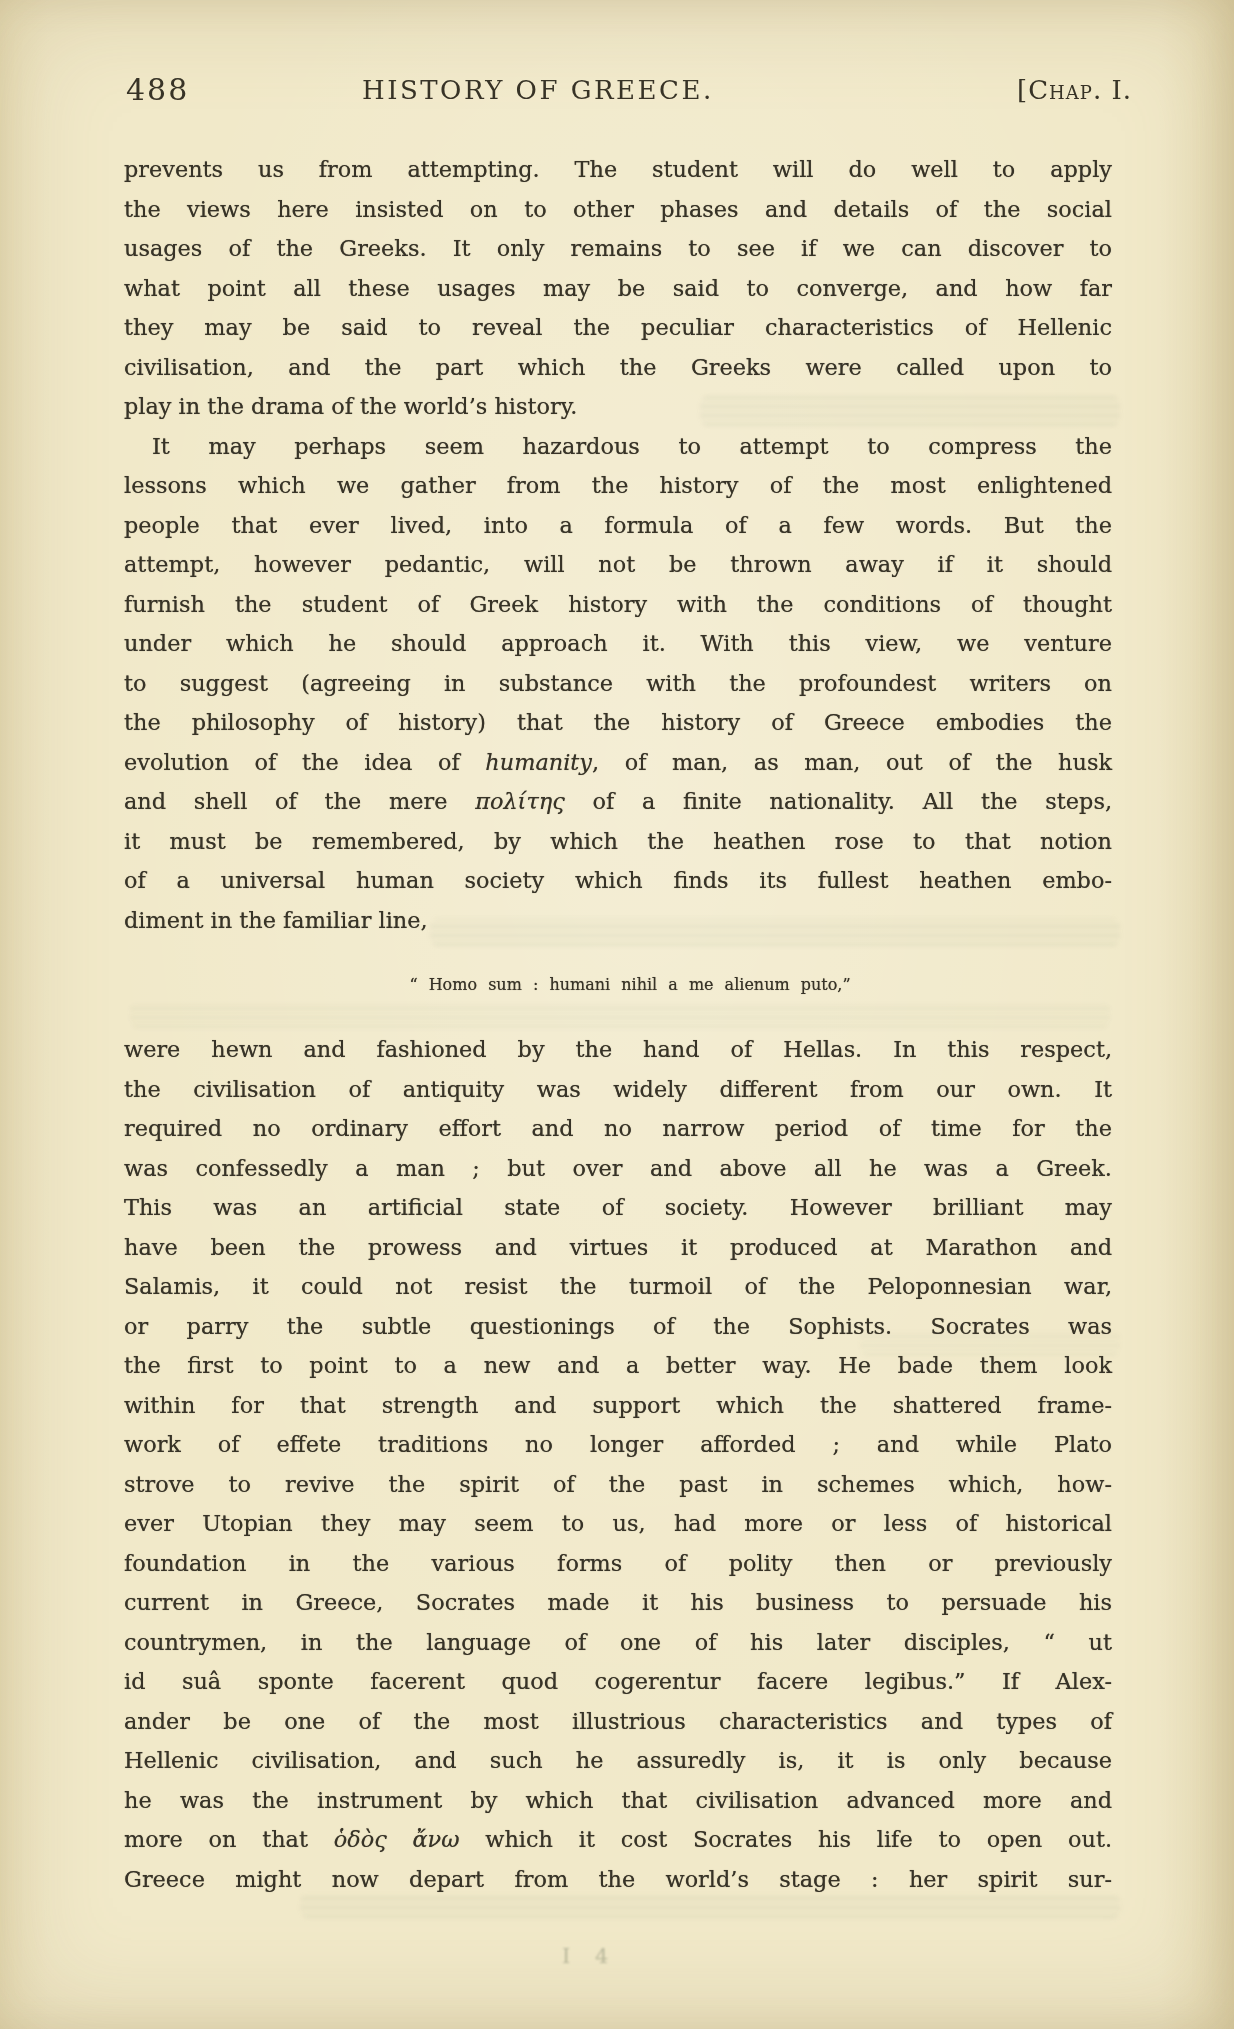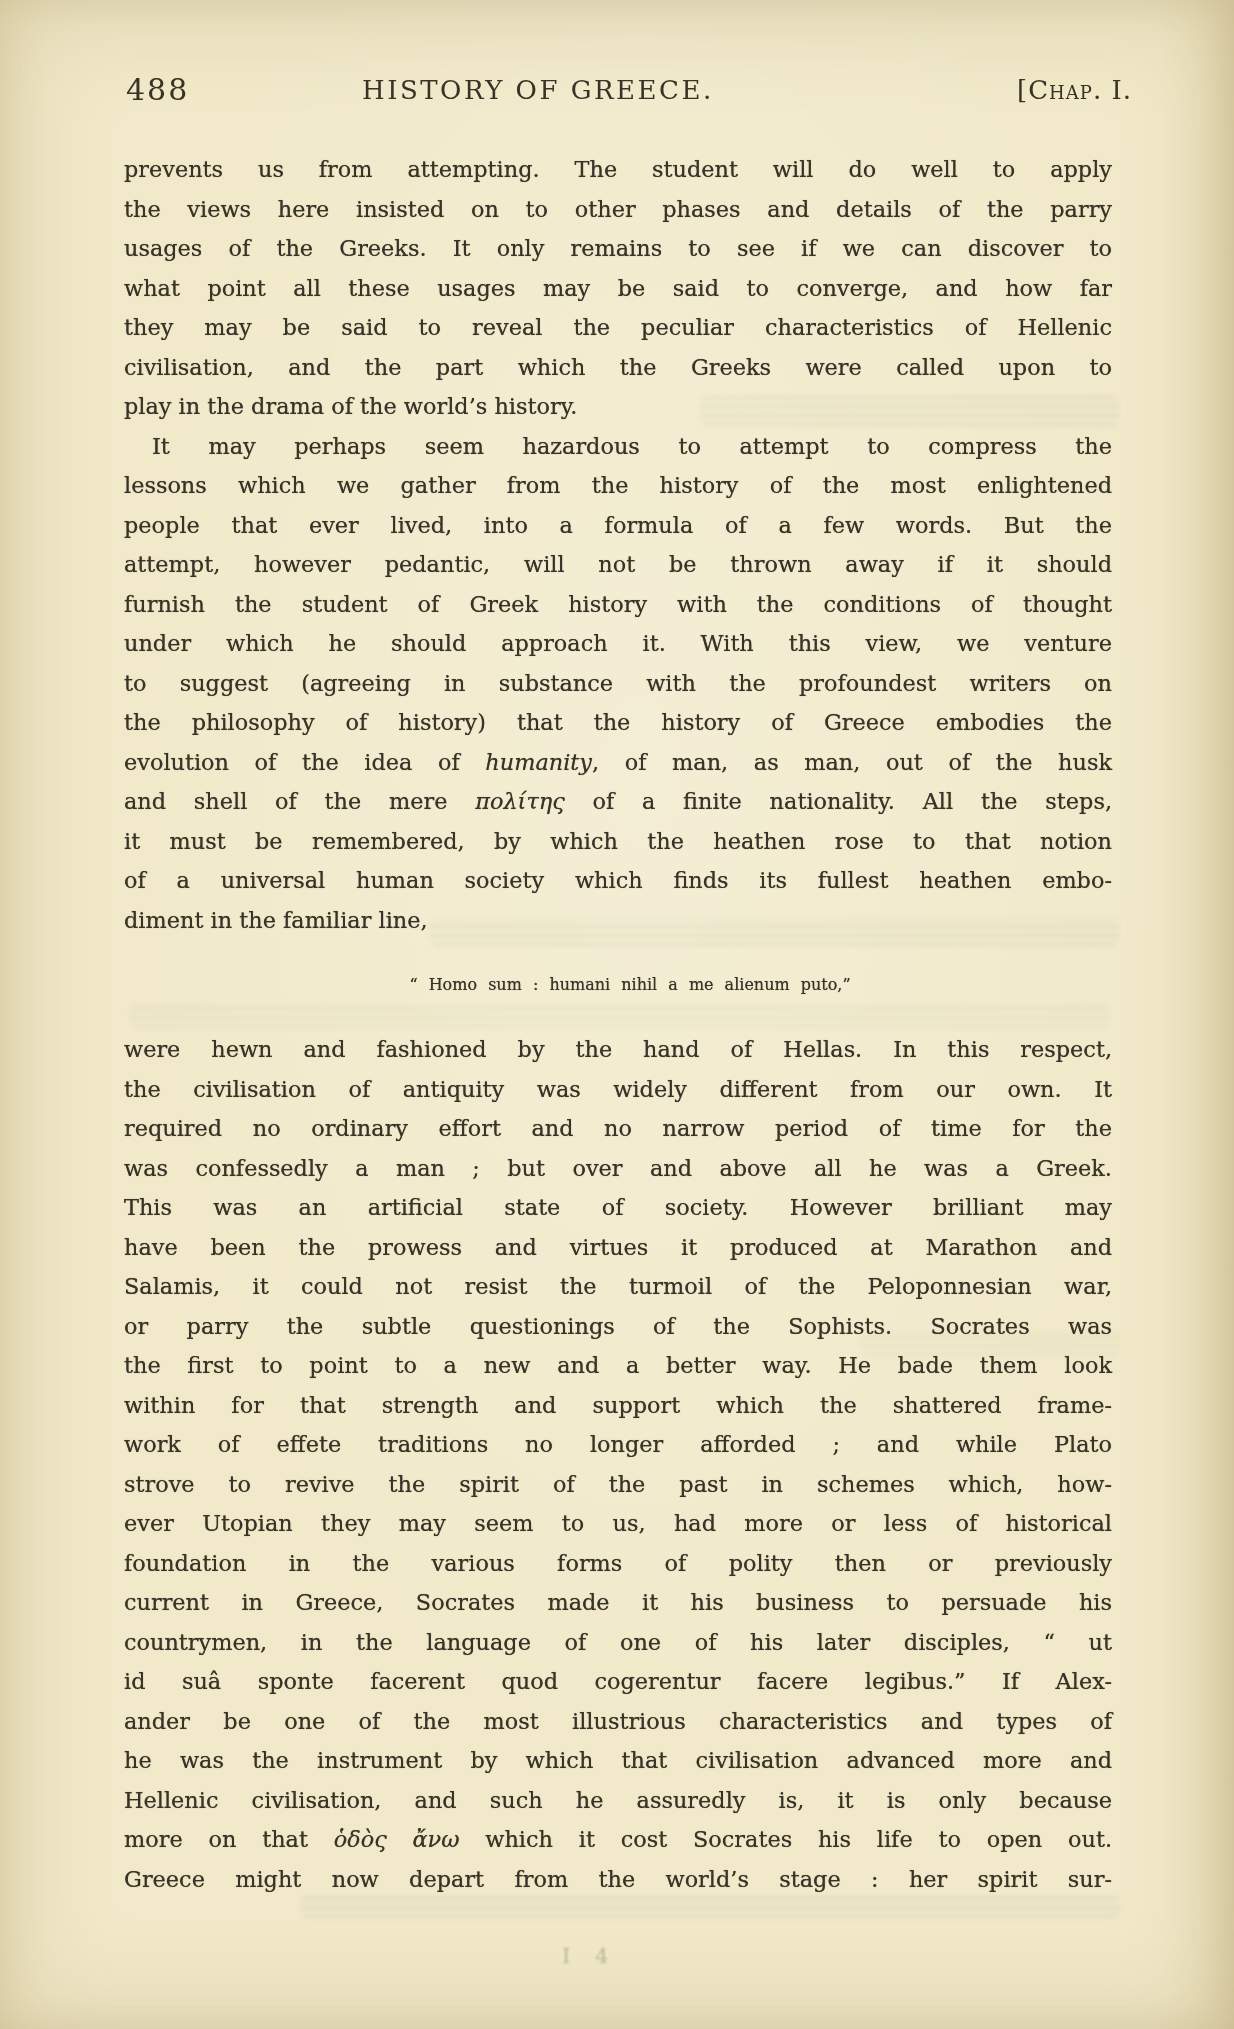--- a/index.html
+++ b/index.html
@@ -100,21 +100,21 @@
 <div class="page">
 
   <div class="page-header">
     <span class="page-number">488</span>
     <span class="running-title">HISTORY OF GREECE.</span>
     <span class="chapter-label">[Chap. I.</span>
   </div>
 
   <div class="page-body">
       <div class="text-line justify">prevents us from attempting. The student will do well to apply</div>
-      <div class="text-line justify">the views here insisted on to other phases and details of the parry</div>
+      <div class="text-line justify">the views here insisted on to other phases and details of the social</div>
       <div class="text-line justify">usages of the Greeks. It only remains to see if we can discover to</div>
       <div class="text-line justify">what point all these usages may be said to converge, and how far</div>
       <div class="text-line justify">they may be said to reveal the peculiar characteristics of Hellenic</div>
       <div class="text-line justify">civilisation, and the part which the Greeks were called upon to</div>
       <div class="text-line para-end">play in the drama of the world’s history.</div>
       <div class="text-line justify indent">It may perhaps seem hazardous to attempt to compress the</div>
       <div class="text-line justify">lessons which we gather from the history of the most enlightened</div>
       <div class="text-line justify">people that ever lived, into a formula of a few words. But the</div>
       <div class="text-line justify">attempt, however pedantic, will not be thrown away if it should</div>
       <div class="text-line justify">furnish the student of Greek history with the conditions of thought</div>
@@ -138,22 +138,22 @@
       <div class="text-line justify">the first to point to a new and a better way. He bade them look</div>
       <div class="text-line justify">within for that strength and support which the shattered frame-</div>
       <div class="text-line justify">work of effete traditions no longer afforded ; and while Plato</div>
       <div class="text-line justify">strove to revive the spirit of the past in schemes which, how-</div>
       <div class="text-line justify">ever Utopian they may seem to us, had more or less of historical</div>
       <div class="text-line justify">foundation in the various forms of polity then or previously</div>
       <div class="text-line justify">current in Greece, Socrates made it his business to persuade his</div>
       <div class="text-line justify">countrymen, in the language of one of his later disciples, “ ut</div>
       <div class="text-line justify">id suâ sponte facerent quod cogerentur facere legibus.” If Alex-</div>
       <div class="text-line justify">ander be one of the most illustrious characteristics and types of</div>
+      <div class="text-line justify">Hellenic civilisation, and such he assuredly is, it is only because</div>
       <div class="text-line justify">he was the instrument by which that civilisation advanced more and</div>
-      <div class="text-line justify">Hellenic civilisation, and such he assuredly is, it is only because</div>
       <div class="text-line justify">more on that <i>ὁδὸς ἄνω</i> which it cost Socrates his life to open out.</div>
       <div class="text-line justify">Greece might now depart from the world’s stage : her spirit sur-</div>
     </div>
 
   <div class="smudge smudge-1"></div>
   <div class="smudge smudge-2"></div>
   <div class="smudge smudge-3"></div>
   <div class="smudge smudge-4"></div>
   <div class="smudge smudge-5"></div>
 

